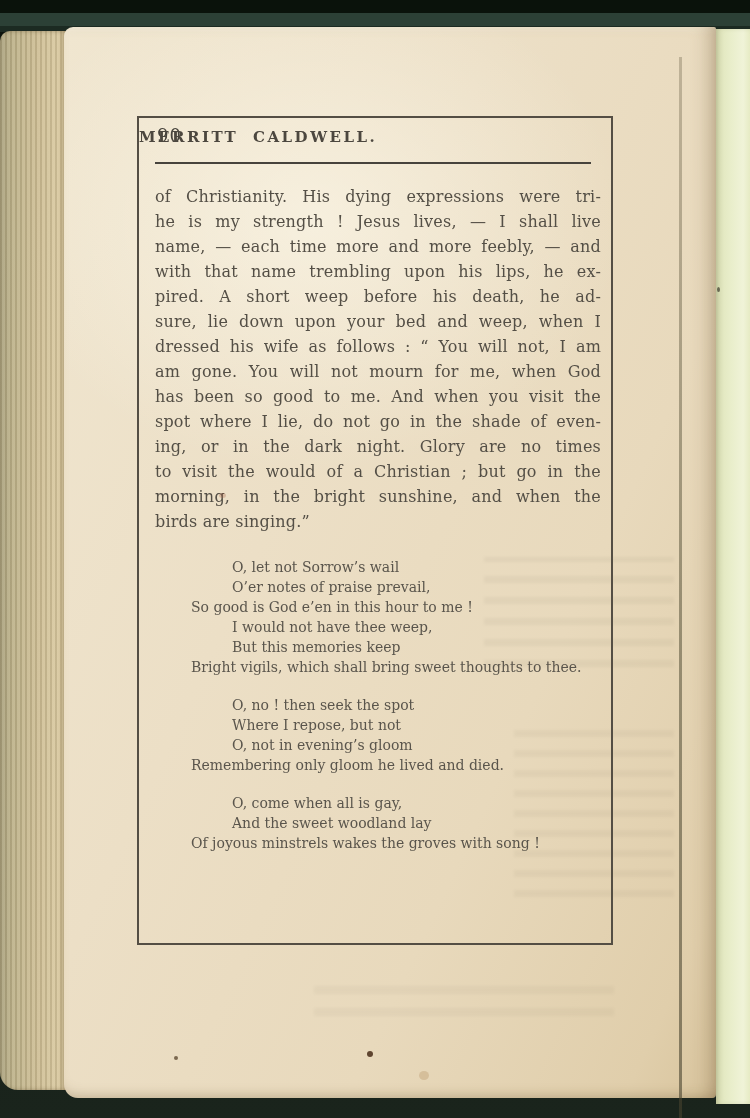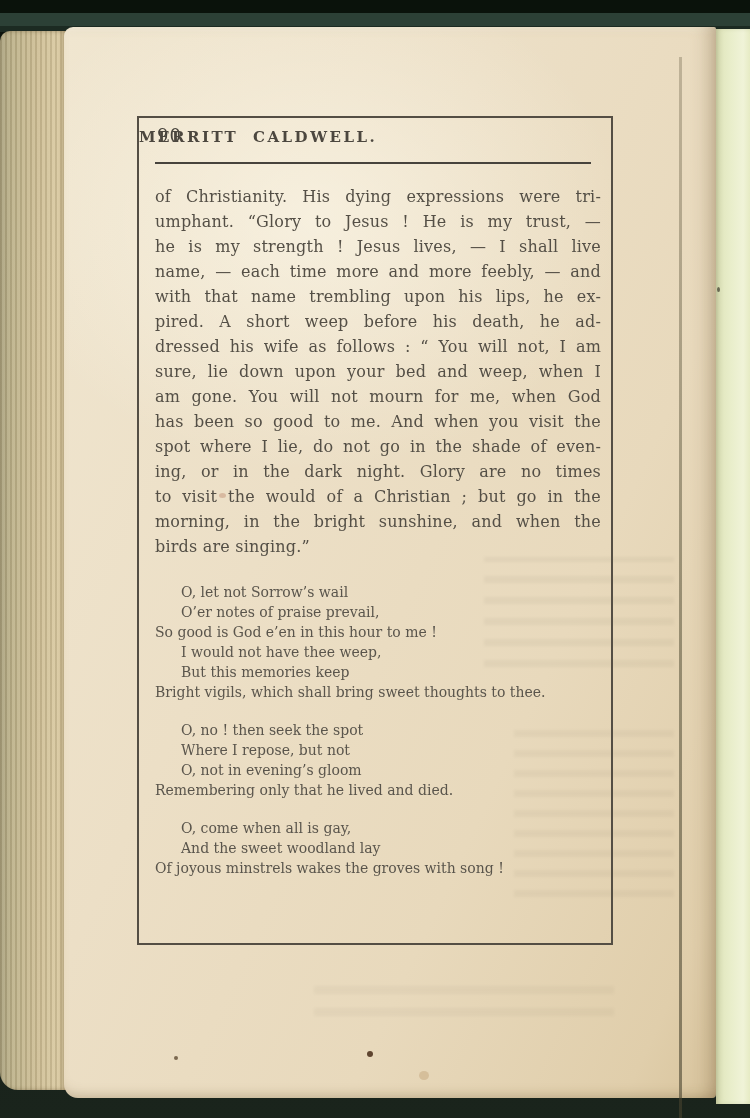--- a/index.html
+++ b/index.html
@@ -63,22 +63,22 @@
   .rule{height:2px;background:#47433c;margin:2px 20px 0 16px;}
   .prose{
     margin:20px 10px 0 16px;
     font-size:16px;line-height:25px;color:#544f46;
     letter-spacing:.2px;
   }
   .prose-line{text-align:justify;text-align-last:justify;white-space:normal;}
   .prose-line.last{text-align-last:left;}
   .poem{margin-top:23px;font-size:14px;line-height:20px;color:#5a554c;}
   .stanza{margin-bottom:18px;}
-  .poem-line.deep{margin-left:42px;}
-  .poem-line.shallow{margin-left:16px;}
+  .poem-line.deep{margin-left:93px;}
+  .poem-line.shallow{margin-left:52px;}
   
   .ghost{position:absolute;opacity:.12;filter:blur(1.5px);pointer-events:none;}
   .ghost.g1{left:420px;top:530px;width:190px;height:110px;
     background:repeating-linear-gradient(0deg,rgba(110,100,80,.55) 0 7px,transparent 7px 21px);}
   .ghost.g2{left:450px;top:690px;width:160px;height:180px;
     background:repeating-linear-gradient(0deg,rgba(110,100,80,.5) 0 7px,transparent 7px 20px);}
   .ghost.g3{left:250px;top:955px;width:300px;height:34px;
     background:repeating-linear-gradient(0deg,rgba(110,100,80,.45) 0 8px,transparent 8px 22px);}
   
   .spot{position:absolute;border-radius:50%;pointer-events:none;}
@@ -101,27 +101,26 @@
 
     <div class="text-box">
       <div class="header">
         <span class="pagenum">90</span>
         <span class="running-title">MERRITT CALDWELL.</span>
       </div>
       <div class="rule"></div>
 
       <div class="prose" id="prose">
           <div class="prose-line">of Christianity.  His dying expressions were tri-</div>
-          <div class="prose-line">umphant.  “Glory to Jesus !  He is my trust, —</div>
           <div class="prose-line">he is my strength !  Jesus lives, — I shall live</div>
           <div class="prose-line">name, — each time more and more feebly, — and</div>
           <div class="prose-line">with that name trembling upon his lips, he ex-</div>
           <div class="prose-line">pired.  A short weep before his death, he ad-</div>
+          <div class="prose-line">sure, lie down upon your bed and weep, when I</div>
           <div class="prose-line">dressed his wife as follows : “ You will not, I am</div>
-          <div class="prose-line">sure, lie down upon your bed and weep, when I</div>
           <div class="prose-line">am gone.  You will not mourn for me, when God</div>
           <div class="prose-line">has been so good to me.  And when you visit the</div>
           <div class="prose-line">spot where I lie, do not go in the shade of even-</div>
           <div class="prose-line">ing, or in the dark night.  Glory are no times</div>
           <div class="prose-line">to visit the would of a Christian ; but go in the</div>
           <div class="prose-line">morning, in the bright sunshine, and when the</div>
           <div class="prose-line last">birds are singing.”</div>
         </div>
 
       <div class="poem" id="poem">
@@ -130,21 +129,21 @@
             <div class="poem-line deep">O’er notes of praise prevail,</div>
             <div class="poem-line shallow">So good is God e’en in this hour to me !</div>
             <div class="poem-line deep">I would not have thee weep,</div>
             <div class="poem-line deep">But this memories keep</div>
             <div class="poem-line shallow">Bright vigils, which shall bring sweet thoughts to thee.</div>
           </div>
           <div class="stanza">
             <div class="poem-line deep">O, no !  then seek the spot</div>
             <div class="poem-line deep">Where I repose, but not</div>
             <div class="poem-line deep">O, not in evening’s gloom</div>
-            <div class="poem-line shallow">Remembering only that he lived and died.</div>
+            <div class="poem-line shallow">Remembering only gloom he lived and died.</div>
           </div>
           <div class="stanza">
             <div class="poem-line deep">O, come when all is gay,</div>
             <div class="poem-line deep">And the sweet woodland lay</div>
             <div class="poem-line shallow">Of joyous minstrels wakes the groves with song !</div>
           </div>
         </div>
     </div>
 
     <div class="ghost g1"></div>

